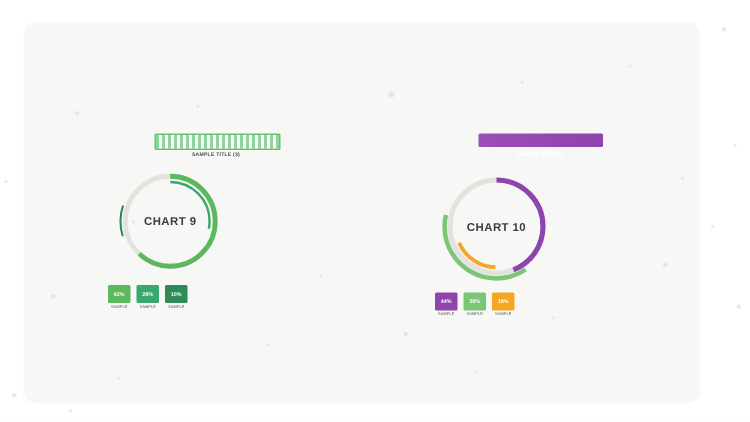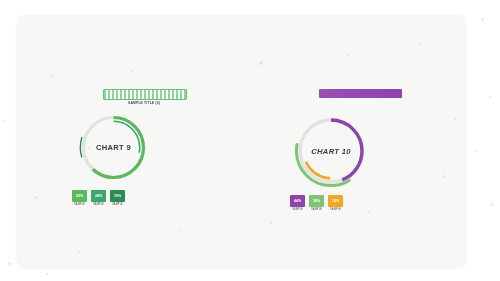--- a/index.html
+++ b/index.html
@@ -175,21 +175,21 @@
           <div class="legend-caption">SAMPLE</div>
         </div>
       </div>
     </div>
 
     <div class="chart-group" style="left:255px;top:74px;width:136px;height:122px;">
 
       <div class="title-bar solid" style="left:47px;top:0px;width:83px;"></div>
       <div class="title-caption" style="left:47px;top:12px;width:83px;color:#ffffff;">SAMPLE TITLE (3)</div>
 
-      <div class="donut-wrap" style="left:19px;top:22px;width:80px;height:80px;font-style:italic;">
+      <div class="donut-wrap" style="left:19px;top:22px;width:80px;height:80px;">
         <svg width="80" height="80" viewBox="0 0 80 80">
           <circle cx="40" cy="40" r="31" fill="none" stroke="#e2e2de" stroke-width="3.4"></circle>
 
           <circle cx="40" cy="40" r="31" fill="none" stroke="#8e44ad" stroke-width="3.4" stroke-dasharray="85.7 109.1" stroke-dashoffset="0" transform="rotate(-90 40 40)" stroke-linecap="butt"></circle>
 
           <circle cx="40" cy="40" r="34.6" fill="none" stroke="#7cc576" stroke-width="3" stroke-dasharray="82.6 134.8" stroke-dashoffset="-88" transform="rotate(-90 40 40)" stroke-linecap="butt"></circle>
 
           <circle cx="40" cy="40" r="27.2" fill="none" stroke="#f5a623" stroke-width="2.6" stroke-dasharray="30.8 140.1" stroke-dashoffset="-86" transform="rotate(-90 40 40)" stroke-linecap="butt"></circle>
         </svg>
         <div class="donut-label">CHART 10</div>

